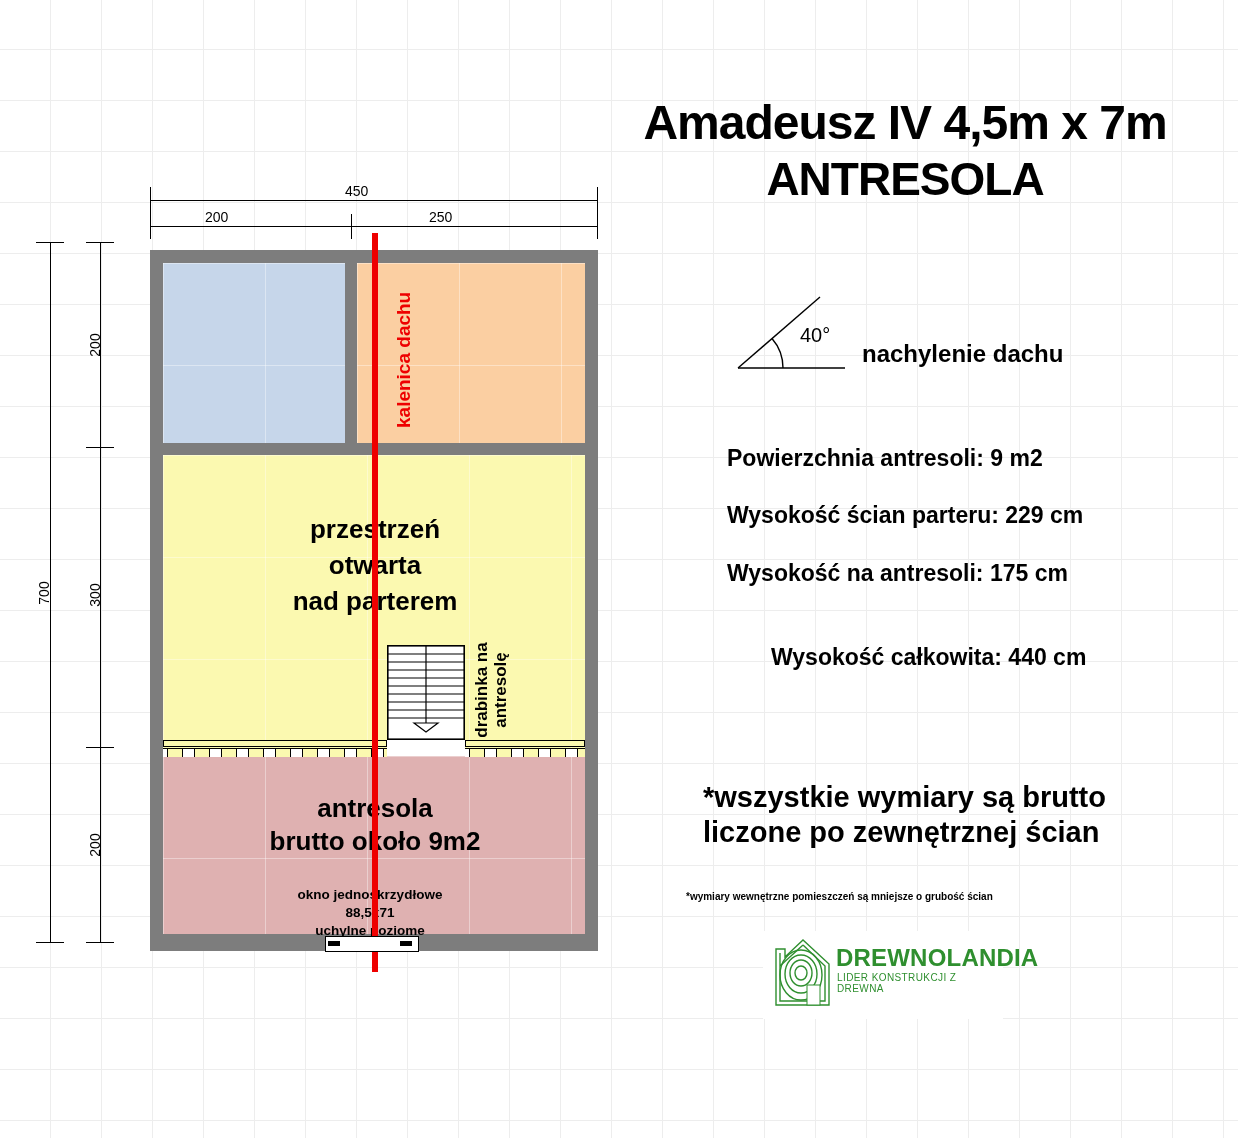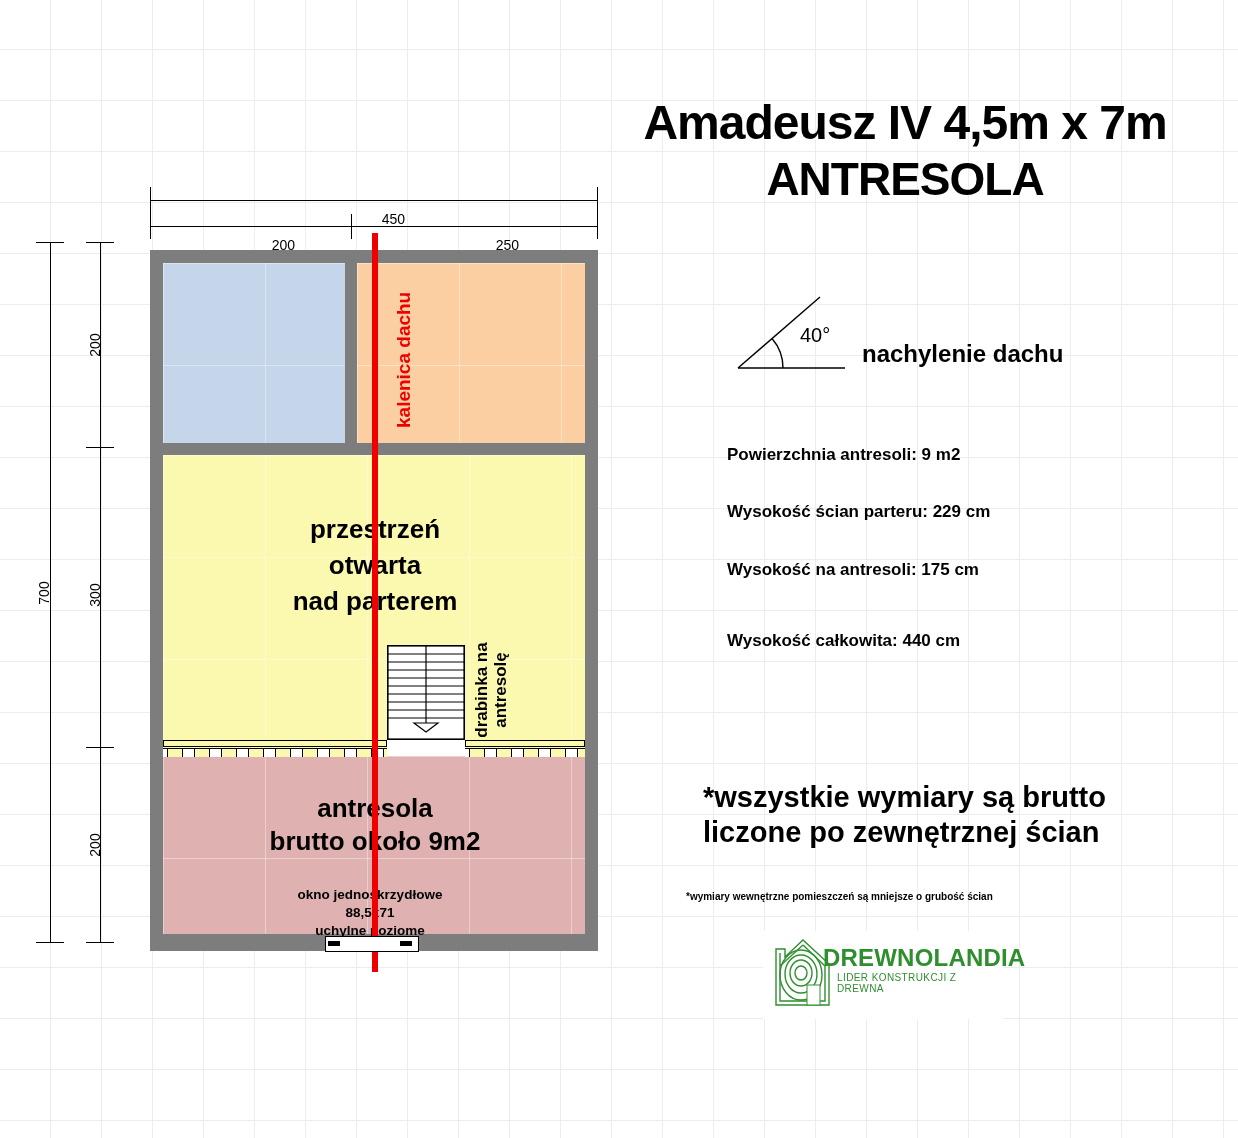--- a/index.html
+++ b/index.html
@@ -7,21 +7,21 @@
     position:relative;width:1238px;height:1138px;overflow:hidden;
     font-family:"Liberation Sans","DejaVu Sans",sans-serif;color:#000;
     background-color:#ffffff;
     background-image:linear-gradient(#ededed 1px, transparent 1px),
                      linear-gradient(90deg,#ededed 1px, transparent 1px);
     background-size:51px 51px;background-position:-1px -2px;
   }
   
   .hline{position:absolute;height:0;border-top:1.6px solid #000;}
   .vline{position:absolute;width:0;border-left:1.6px solid #000;}
-  .dimlabel{position:absolute;font-size:14px;text-align:right;margin-top:28px;}
+  .dimlabel{position:absolute;font-size:14px;text-align:left;}
   .vtext{position:absolute;font-size:14px;text-align:center;transform:rotate(-90deg);white-space:nowrap;}
   
   .plan{position:absolute;left:150px;top:250px;width:448px;height:701px;background:var(--wall,#7d7d7d);}
   .room{position:absolute;}
   .room::after{content:"";position:absolute;inset:0;pointer-events:none;
     background-image:linear-gradient(rgba(255,255,255,.38) 1px, transparent 1px),
                      linear-gradient(90deg,rgba(255,255,255,.38) 1px, transparent 1px);
     background-size:102px 102px;}
   .room-blue{left:13px;top:13px;width:182px;height:180px;background:var(--blue,#c6d6ea);}
   .room-orange{left:207px;top:13px;width:228px;height:180px;background:var(--orange,#fbcfa2);}
@@ -46,27 +46,27 @@
   .window-note{position:absolute;left:270px;top:886px;width:200px;text-align:center;
     font-weight:bold;font-size:13.5px;line-height:18px;z-index:4;}
   .ladder-label{position:absolute;left:412px;top:670px;width:160px;height:40px;text-align:center;
     transform:rotate(-90deg);font-weight:bold;font-size:17px;line-height:19px;z-index:4;white-space:nowrap;}
   
   .title1{position:absolute;left:560px;top:95px;width:690px;text-align:center;font-weight:bold;font-size:48px;letter-spacing:-1px;}
   .title2{position:absolute;left:560px;top:152px;width:690px;text-align:center;font-weight:bold;font-size:46px;letter-spacing:-1px;}
   .roof-svg{position:absolute;left:728px;top:288px;}
   .roof-angle{position:absolute;left:800px;top:324px;font-size:20px;}
   .roof-caption{position:absolute;left:862px;top:340px;width:280px;font-weight:bold;font-size:24px;}
-  .spec{position:absolute;left:727px;width:460px;font-weight:bold;font-size:17px;}
+  .spec{position:absolute;left:727px;width:460px;font-weight:bold;font-size:23px;}
   .note-big{position:absolute;left:703px;top:780px;width:470px;font-weight:bold;font-size:29px;line-height:35px;}
   .note-small{position:absolute;left:686px;top:891px;width:440px;font-weight:bold;font-size:10px;}
   .logo-box{position:absolute;left:763px;top:931px;width:240px;height:88px;background:#fff;}
   .logo-svg{position:absolute;left:7px;top:4px;}
   .logo-svg path,.logo-svg circle,.logo-svg ellipse{fill:none;stroke:var(--logo_green,#2f8f2f);stroke-width:1.4;}
-  .logo-name{position:absolute;left:60px;top:13px;color:var(--logo_green,#2f8f2f);font-weight:bold;font-size:24px;letter-spacing:0.2px;}
+  .logo-name{position:absolute;left:73px;top:13px;color:var(--logo_green,#2f8f2f);font-weight:bold;font-size:24px;letter-spacing:0.2px;}
   .logo-tagline{position:absolute;left:74px;top:41px;color:var(--logo_green,#2f8f2f);font-size:10px;letter-spacing:0.4px;}
   svg line,svg path.k{stroke:#000;}
 </style>
 </head>
 <body>
 
 <div class="stage">
 
   <div class="hline" style="left:150px;top:200px;width:448px;"></div>
   <div class="hline" style="left:150px;top:226px;width:448px;"></div>
@@ -160,21 +160,21 @@
       <line x1="10" y1="80" x2="92" y2="9"></line>
       <path d="M55,80 A45,45 0 0 0 44,50.5"></path>
     </g>
   </svg>
   <div class="roof-angle">40°</div>
   <div class="roof-caption">nachylenie dachu</div>
 
   <div class="spec" style="top:445px;">Powierzchnia antresoli:  9 m2</div>
   <div class="spec" style="top:502px;">Wysokość ścian parteru: 229 cm</div>
   <div class="spec" style="top:560px;">Wysokość na antresoli: 175 cm</div>
-  <div class="spec" style="top:631px;">Wysokość całkowita: 440 cm</div>
+  <div class="spec" style="top:644px;margin-left:44px;">Wysokość całkowita: 440 cm</div>
 
   <div class="note-big">
     <div>*wszystkie wymiary są brutto</div>
     <div>liczone po zewnętrznej ścian</div>
   </div>
   <div class="note-small">*wymiary wewnętrzne pomieszczeń są mniejsze o grubość ścian</div>
 
   <div class="logo-box">
     <svg class="logo-svg" width="64" height="76" viewBox="0 0 64 76">
       <path d="M6,30 L6,14 L15,14 L15,22 L33,5 L59,29 L59,70 L6,70 Z"></path>

